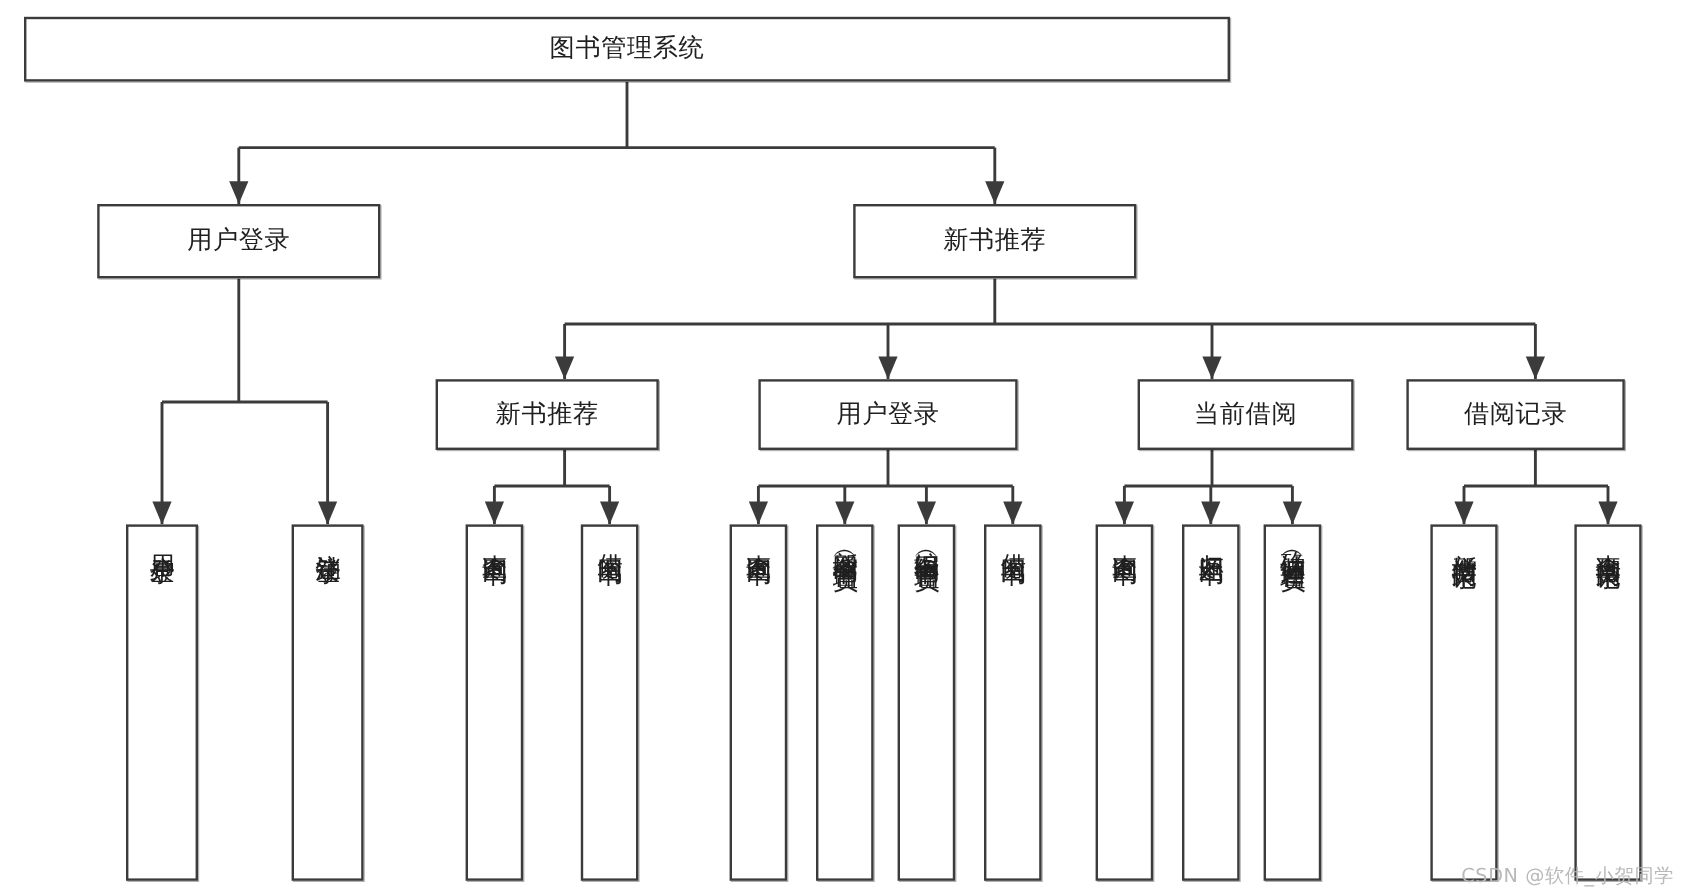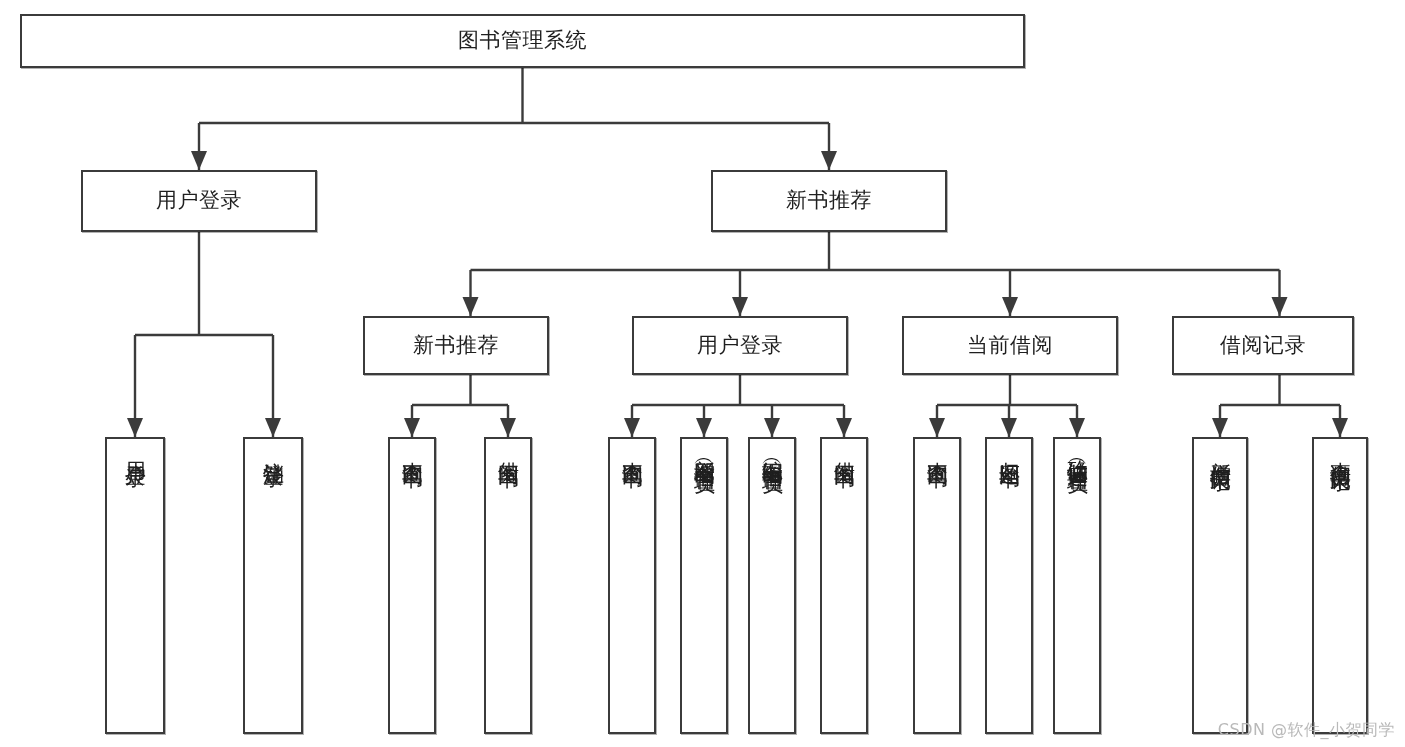--- a/index.html
+++ b/index.html
@@ -178,21 +178,21 @@
       </div>
       <div class="node-box leaf tall-text" style="left: 680px; top: 437px; width: 48px; height: 297px;">
         <span class="node-label-v">新增图书（管理员）</span>
       </div>
       <div class="node-box leaf tall-text" style="left: 748px; top: 437px; width: 48px; height: 297px;">
         <span class="node-label-v">编辑图书（管理员）</span>
       </div>
       <div class="node-box leaf" style="left: 820px; top: 437px; width: 48px; height: 297px;">
         <span class="node-label-v">借阅图书</span>
       </div>
-      <div class="node-box" style="left: 902px; top: 316px; width: 216px; height: 59px;">
+      <div class="node-box" style="left: 948px; top: 316px; width: 180px; height: 59px;">
         <span class="node-label-h">当前借阅</span>
       </div>
       <div class="node-box leaf" style="left: 913px; top: 437px; width: 48px; height: 297px;">
         <span class="node-label-v">查询图书</span>
       </div>
       <div class="node-box leaf" style="left: 985px; top: 437px; width: 48px; height: 297px;">
         <span class="node-label-v">归还图书</span>
       </div>
       <div class="node-box leaf tall-text" style="left: 1053px; top: 437px; width: 48px; height: 297px;">
         <span class="node-label-v">确认归还（管理员）</span>

